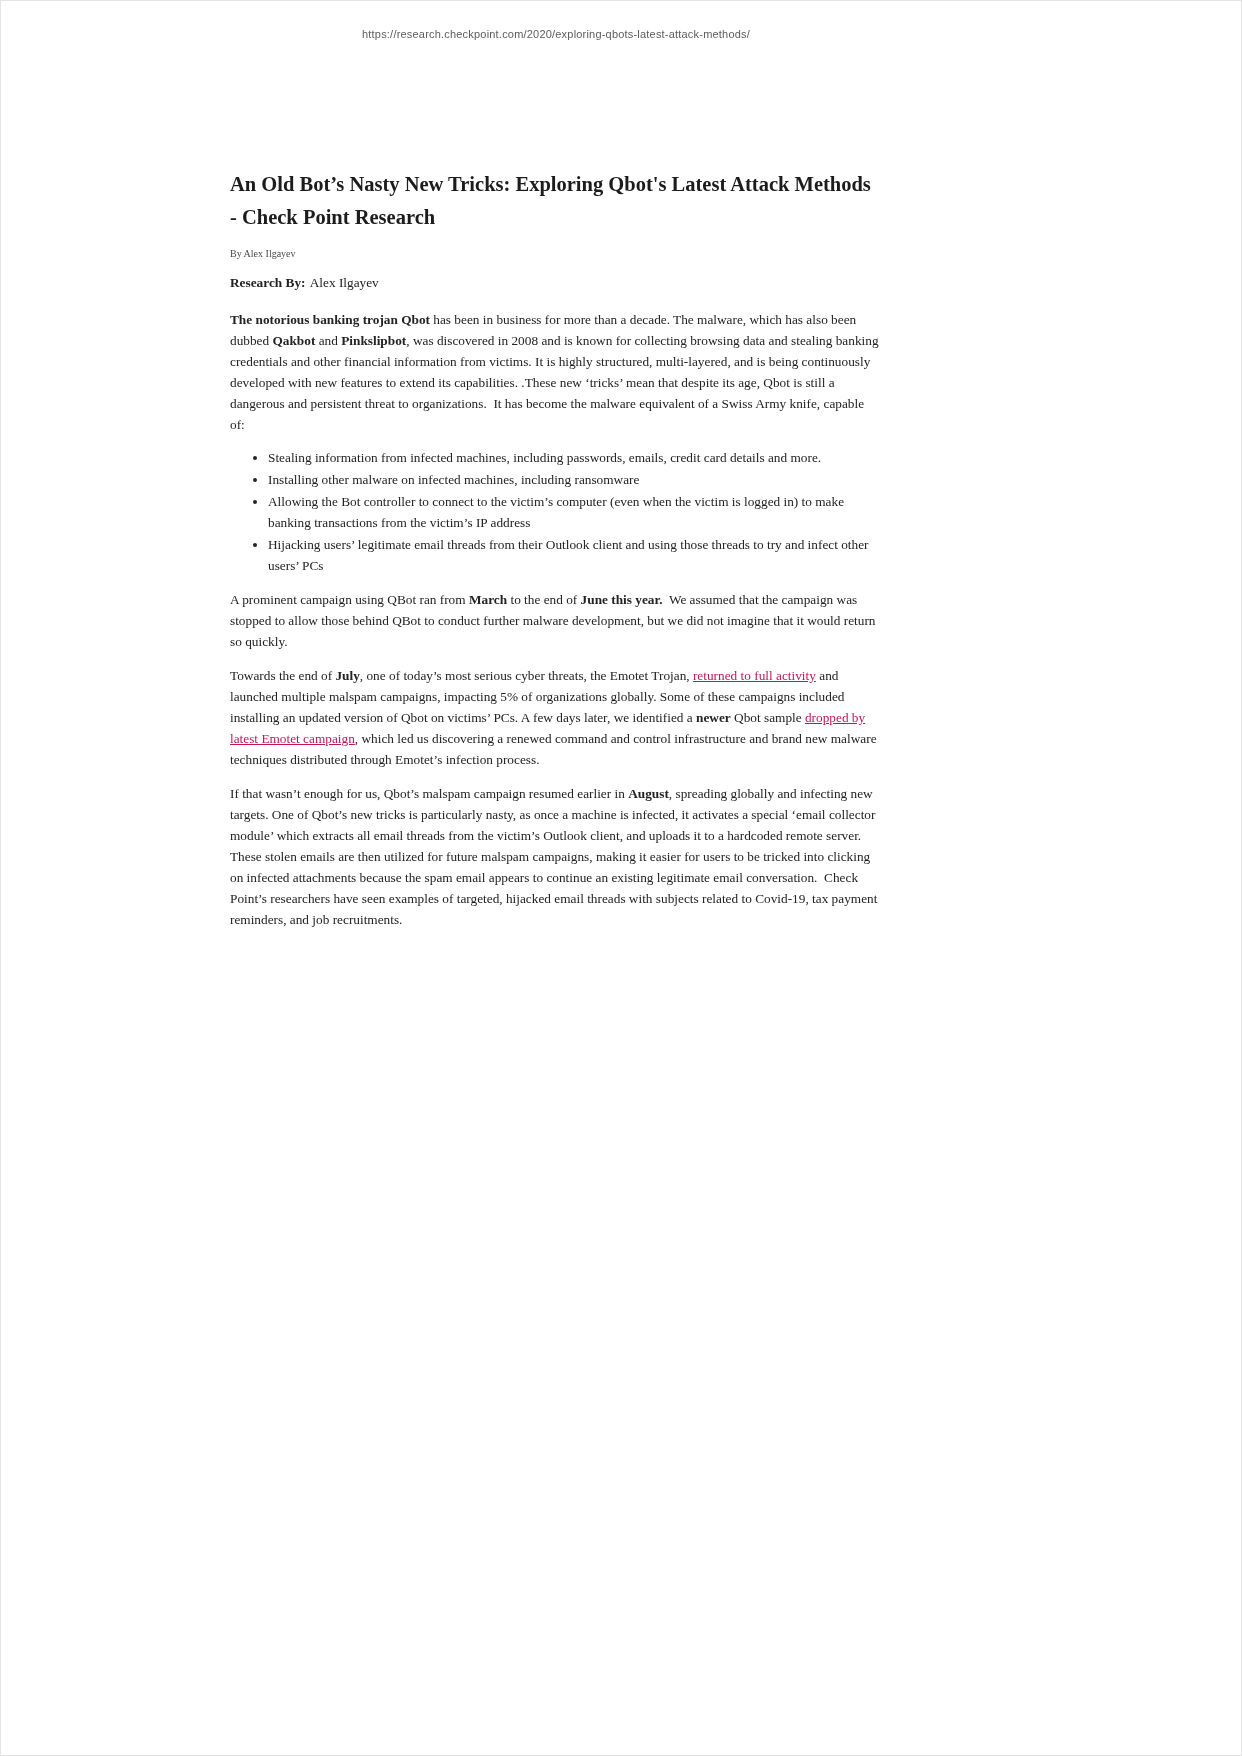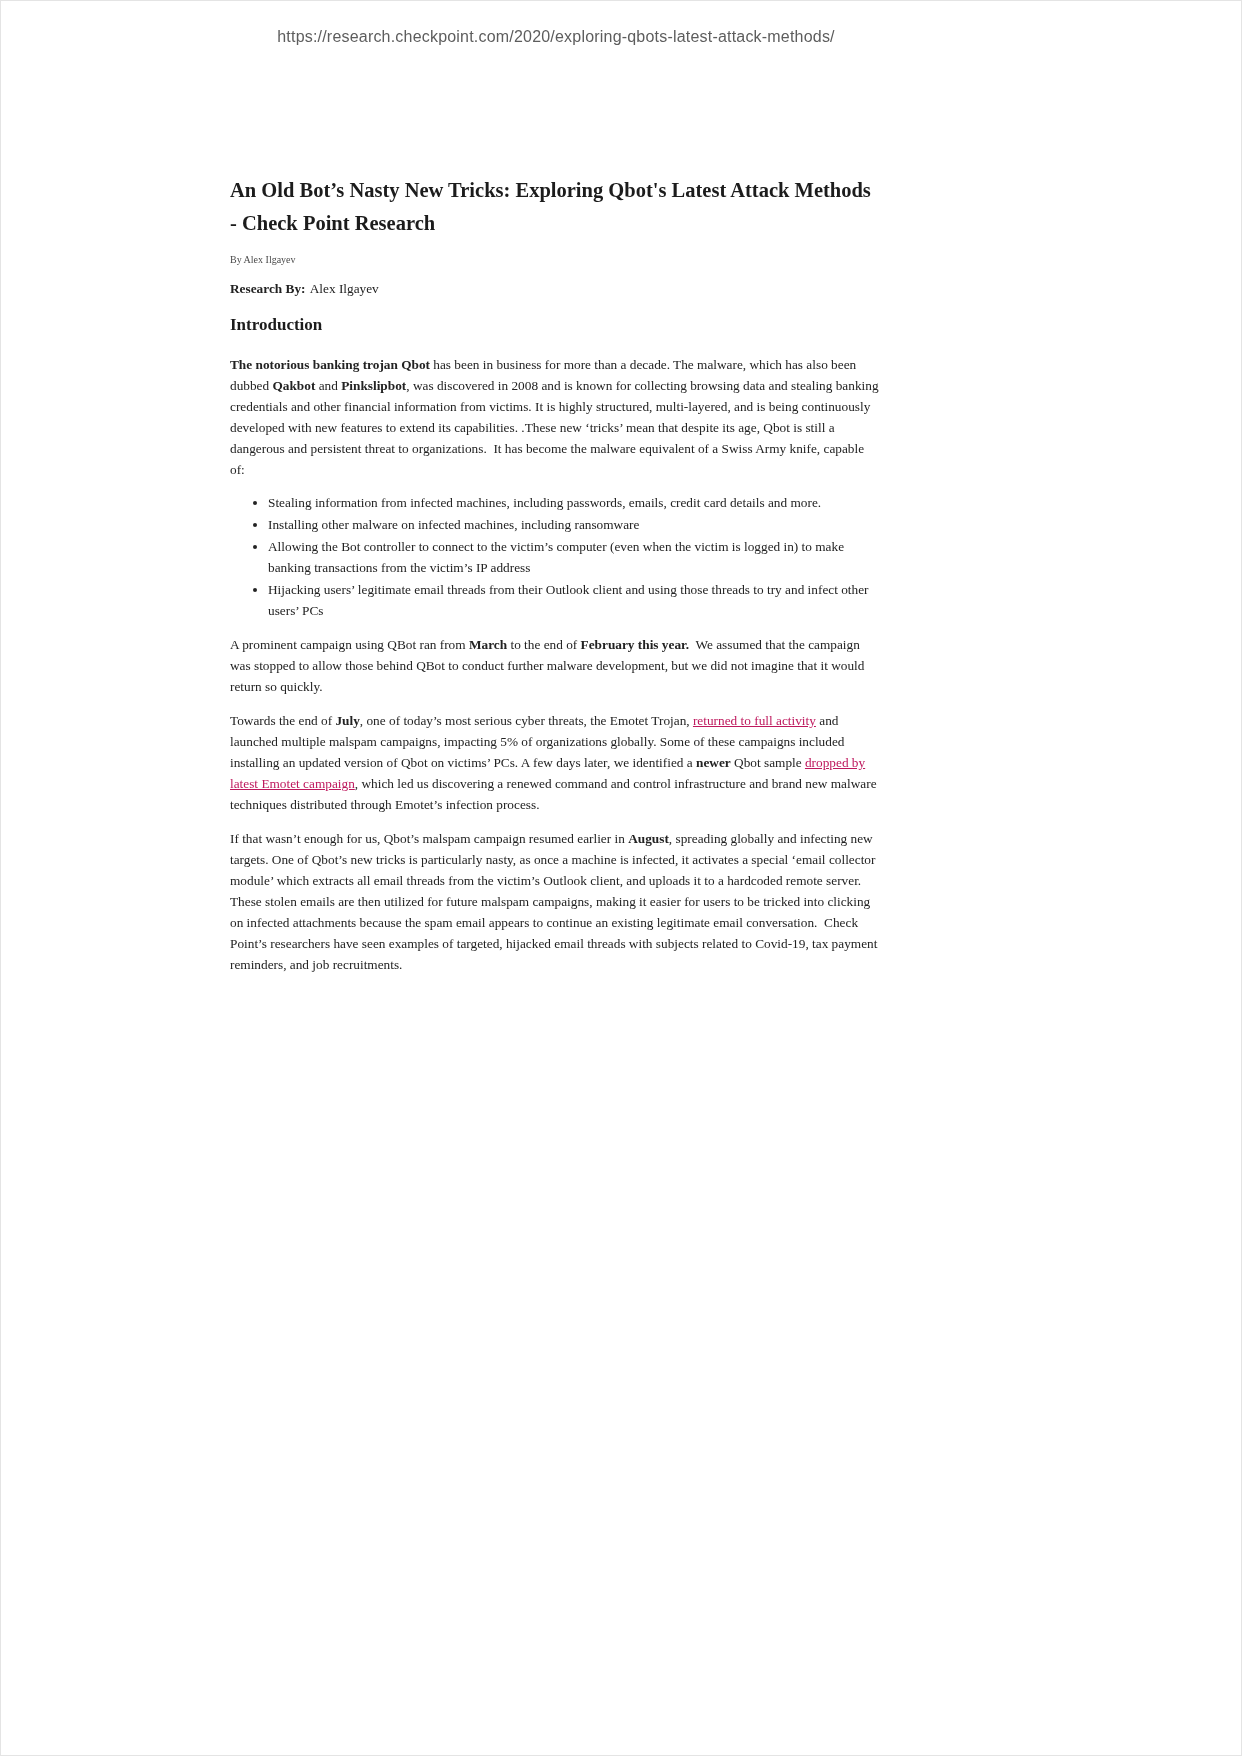--- a/index.html
+++ b/index.html
@@ -16,21 +16,21 @@
   .content {
     position: absolute;
     left: 229px;
     top: 0;
     width: 652px;
   }
   .url-header {
     margin-top: 27px;
     text-align: center;
     font-family: "Liberation Sans", sans-serif;
-    font-size: 16px;
+    font-size: 11px;
     letter-spacing: 0.2px;
     color: #5d5d5d;
   }
   h1.title {
     margin: 128px 0 0 0;
     font-family: "Liberation Serif", serif;
     font-weight: bold;
     font-size: 20.5px;
     line-height: 33px;
     color: #1c1c1c;
@@ -93,29 +93,28 @@
 
     <h1 class="title">An Old Bot’s Nasty New Tricks: Exploring Qbot's Latest Attack Methods - Check Point Research</h1>
 
     <div class="byline">By Alex Ilgayev</div>
 
 
     <div class="research-by">
       <span class="b">Research By:</span><span class="val">Alex Ilgayev</span>
     </div>
 
-    <h2 class="section-heading">Introduction</h2>
 
     <div class="article-body">
         <p><span class="b">The notorious banking trojan Qbot</span><span> has been in business for more than a decade. The malware, which has also been dubbed </span><span class="b">Qakbot</span><span> and </span><span class="b">Pinkslipbot</span><span>, was discovered in 2008 and is known for collecting browsing data and stealing banking credentials and other financial information from victims. It is highly structured, multi-layered, and is being continuously developed with new features to extend its capabilities. .These new ‘tricks’ mean that despite its age, Qbot is still a dangerous and persistent threat to organizations.&nbsp; It has become the malware equivalent of a Swiss Army knife, capable of:</span></p>
         <ul>
           <li><span>Stealing information from infected machines, including passwords, emails, credit card details and more.</span></li>
           <li><span>Installing other malware on infected machines, including ransomware</span></li>
           <li><span>Allowing the Bot controller to connect to the victim’s computer (even when the victim is logged in) to make banking transactions from the victim’s IP address</span></li>
           <li><span>Hijacking users’ legitimate email threads from their Outlook client and using those threads to try and infect other users’ PCs</span></li>
         </ul>
-        <p><span>A prominent campaign using QBot ran from </span><span class="b">March</span><span> to the end of </span><span class="b">February this year.</span><span>&nbsp; We assumed that the campaign was stopped to allow those behind QBot to conduct further malware development, but we did not imagine that it would return so quickly.</span></p>
+        <p><span>A prominent campaign using QBot ran from </span><span class="b">March</span><span> to the end of </span><span class="b">June this year.</span><span>&nbsp; We assumed that the campaign was stopped to allow those behind QBot to conduct further malware development, but we did not imagine that it would return so quickly.</span></p>
         <p><span>Towards the end of </span><span class="b">July</span><span>, one of today’s most serious cyber threats, the Emotet Trojan, </span><a href="#">returned to full activity</a><span> and launched multiple malspam campaigns, impacting 5% of organizations globally. Some of these campaigns included installing an updated version of Qbot on victims’ PCs. A few days later, we identified a </span><span class="b">newer</span><span> Qbot sample </span><a href="#">dropped by latest Emotet campaign</a><span>, which led us discovering a renewed command and control infrastructure and brand new malware techniques distributed through Emotet’s infection process.</span></p>
         <p><span>If that wasn’t enough for us, Qbot’s malspam campaign resumed earlier in </span><span class="b">August</span><span>, spreading globally and infecting new targets. One of Qbot’s new tricks is particularly nasty, as once a machine is infected, it activates a special ‘email collector module’ which extracts all email threads from the victim’s Outlook client, and uploads it to a hardcoded remote server. These stolen emails are then utilized for future malspam campaigns, making it easier for users to be tricked into clicking on infected attachments because the spam email appears to continue an existing legitimate email conversation.&nbsp; Check Point’s researchers have seen examples of targeted, hijacked email threads with subjects related to Covid-19, tax payment reminders, and job recruitments.</span></p>
       </div>
   </div>
 
 </div>
 
 </body></html>

